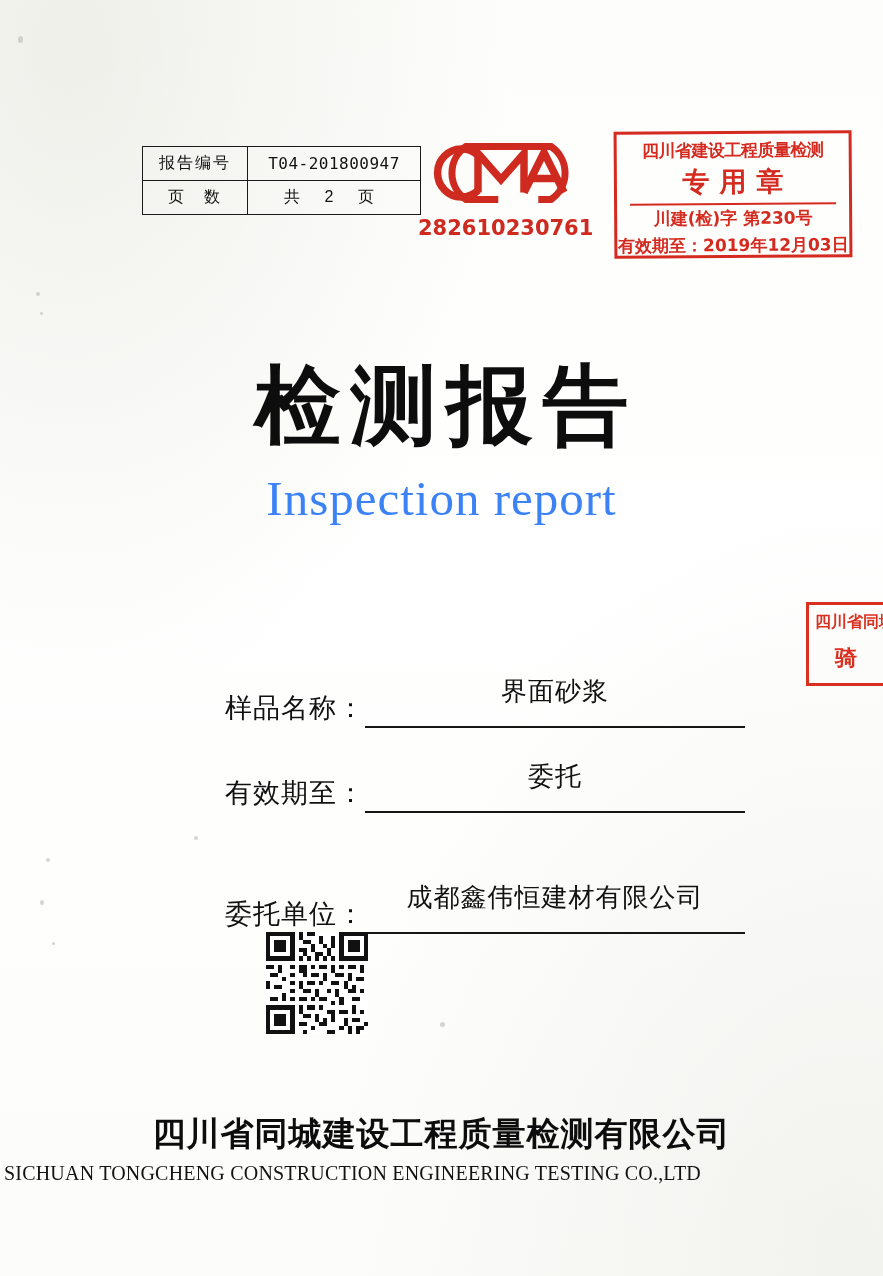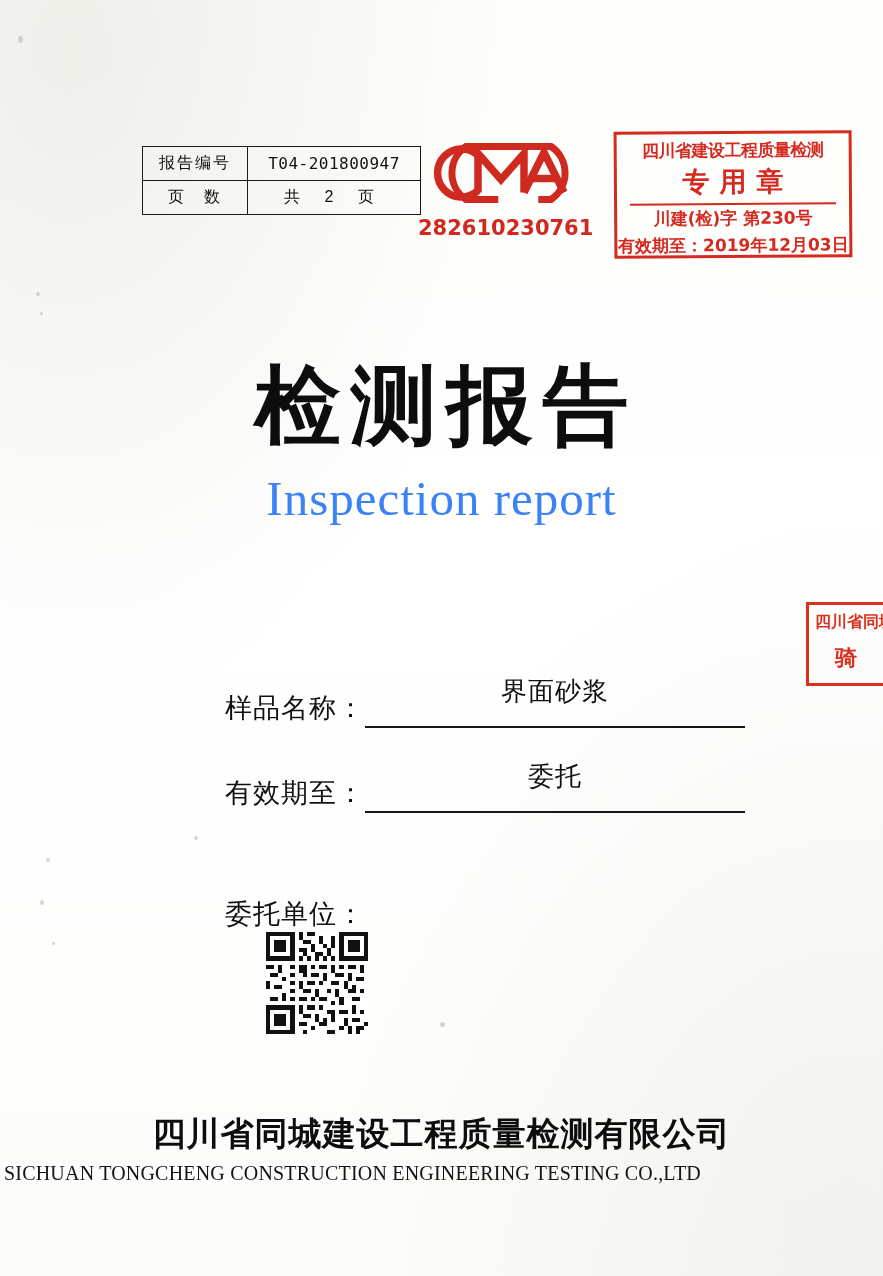--- a/index.html
+++ b/index.html
@@ -328,20 +328,21 @@
     <span class="field-value">界面砂浆</span>
   </div>
 
   <div class="field" id="field-type">
     <span class="field-label">有效期至：</span>
     <span class="field-value">委托</span>
   </div>
 
   <div class="field" id="field-client">
     <span class="field-label">委托单位：</span>
+    <span class="field-value">成都鑫伟恒建材有限公司</span>
   </div>
 
   <svg class="qr" viewBox="0 0 25 25" shape-rendering="crispEdges">
     <rect width="25" height="25" fill="#ffffff"></rect>
     <g fill="#111111">
 
       <rect x="0" y="0" width="7" height="1"></rect>
         <rect x="0" y="6" width="7" height="1"></rect>
       <rect x="0" y="0" width="1" height="7"></rect>
         <rect x="6" y="0" width="1" height="7"></rect>

